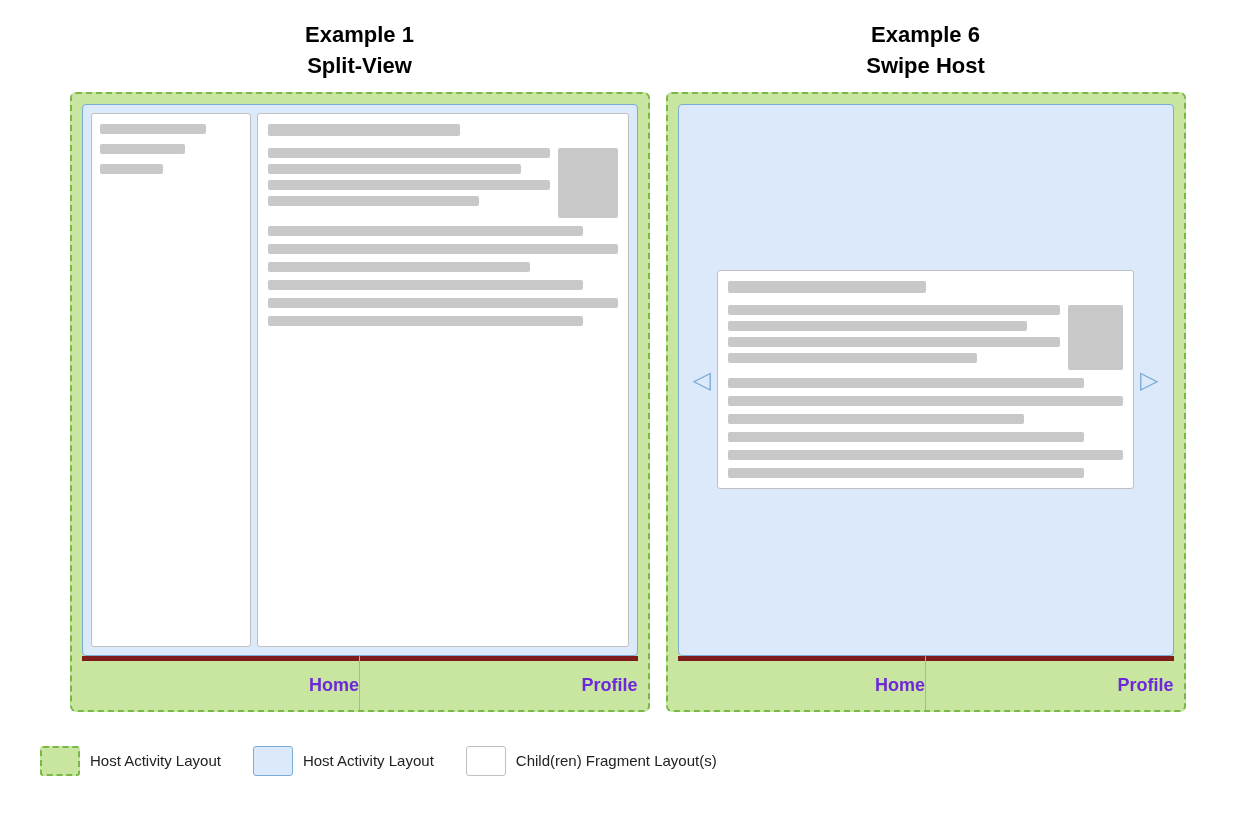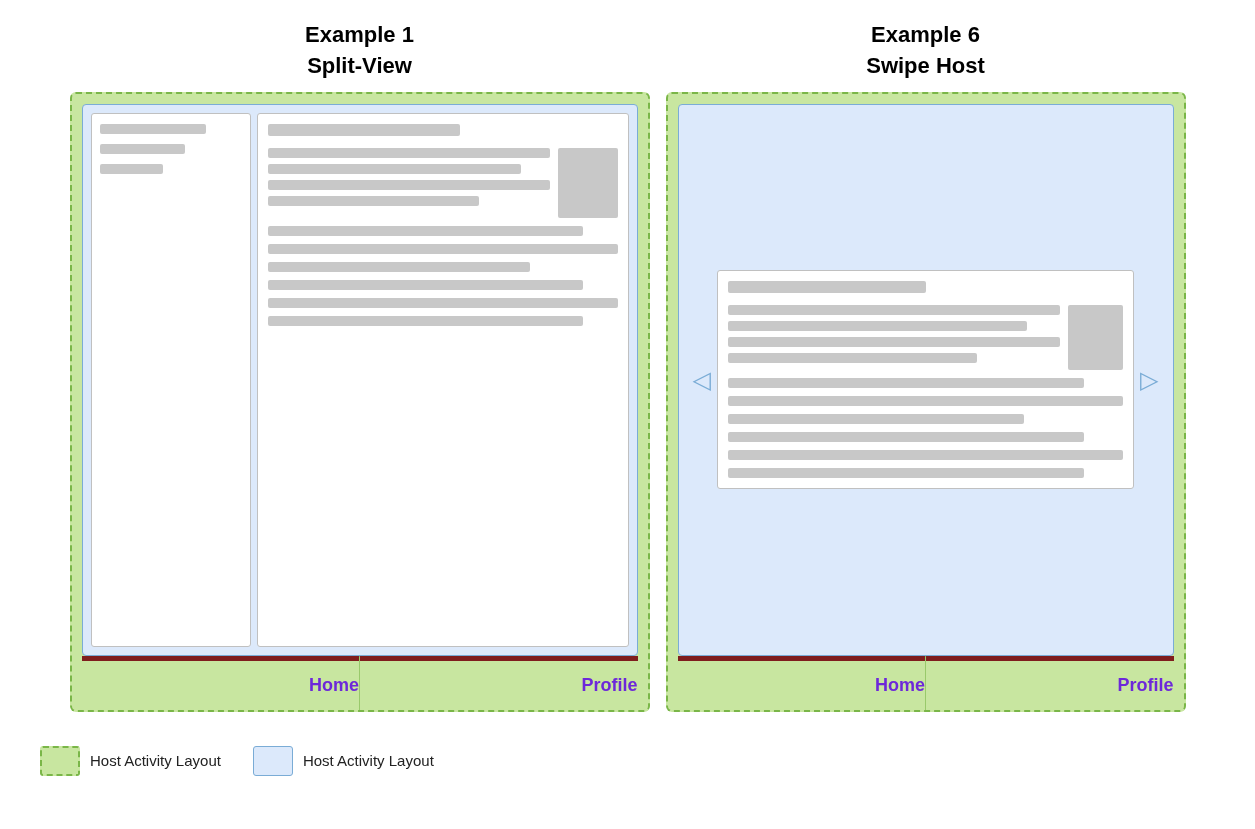--- a/index.html
+++ b/index.html
@@ -359,15 +359,19 @@
 
   <div class="legend">
     <div class="legend-item">
       <div class="legend-box legend-box-green"></div>
       <span class="legend-label">Host Activity Layout</span>
     </div>
     <div class="legend-item">
       <div class="legend-box legend-box-blue"></div>
       <span class="legend-label">Host Activity Layout</span>
     </div>
+    <div class="legend-item">
+      <div class="legend-box legend-box-white"></div>
+      <span class="legend-label">Child(ren) Fragment Layout(s)</span>
+    </div>
   </div>
 
 </div>
 
 </body></html>

